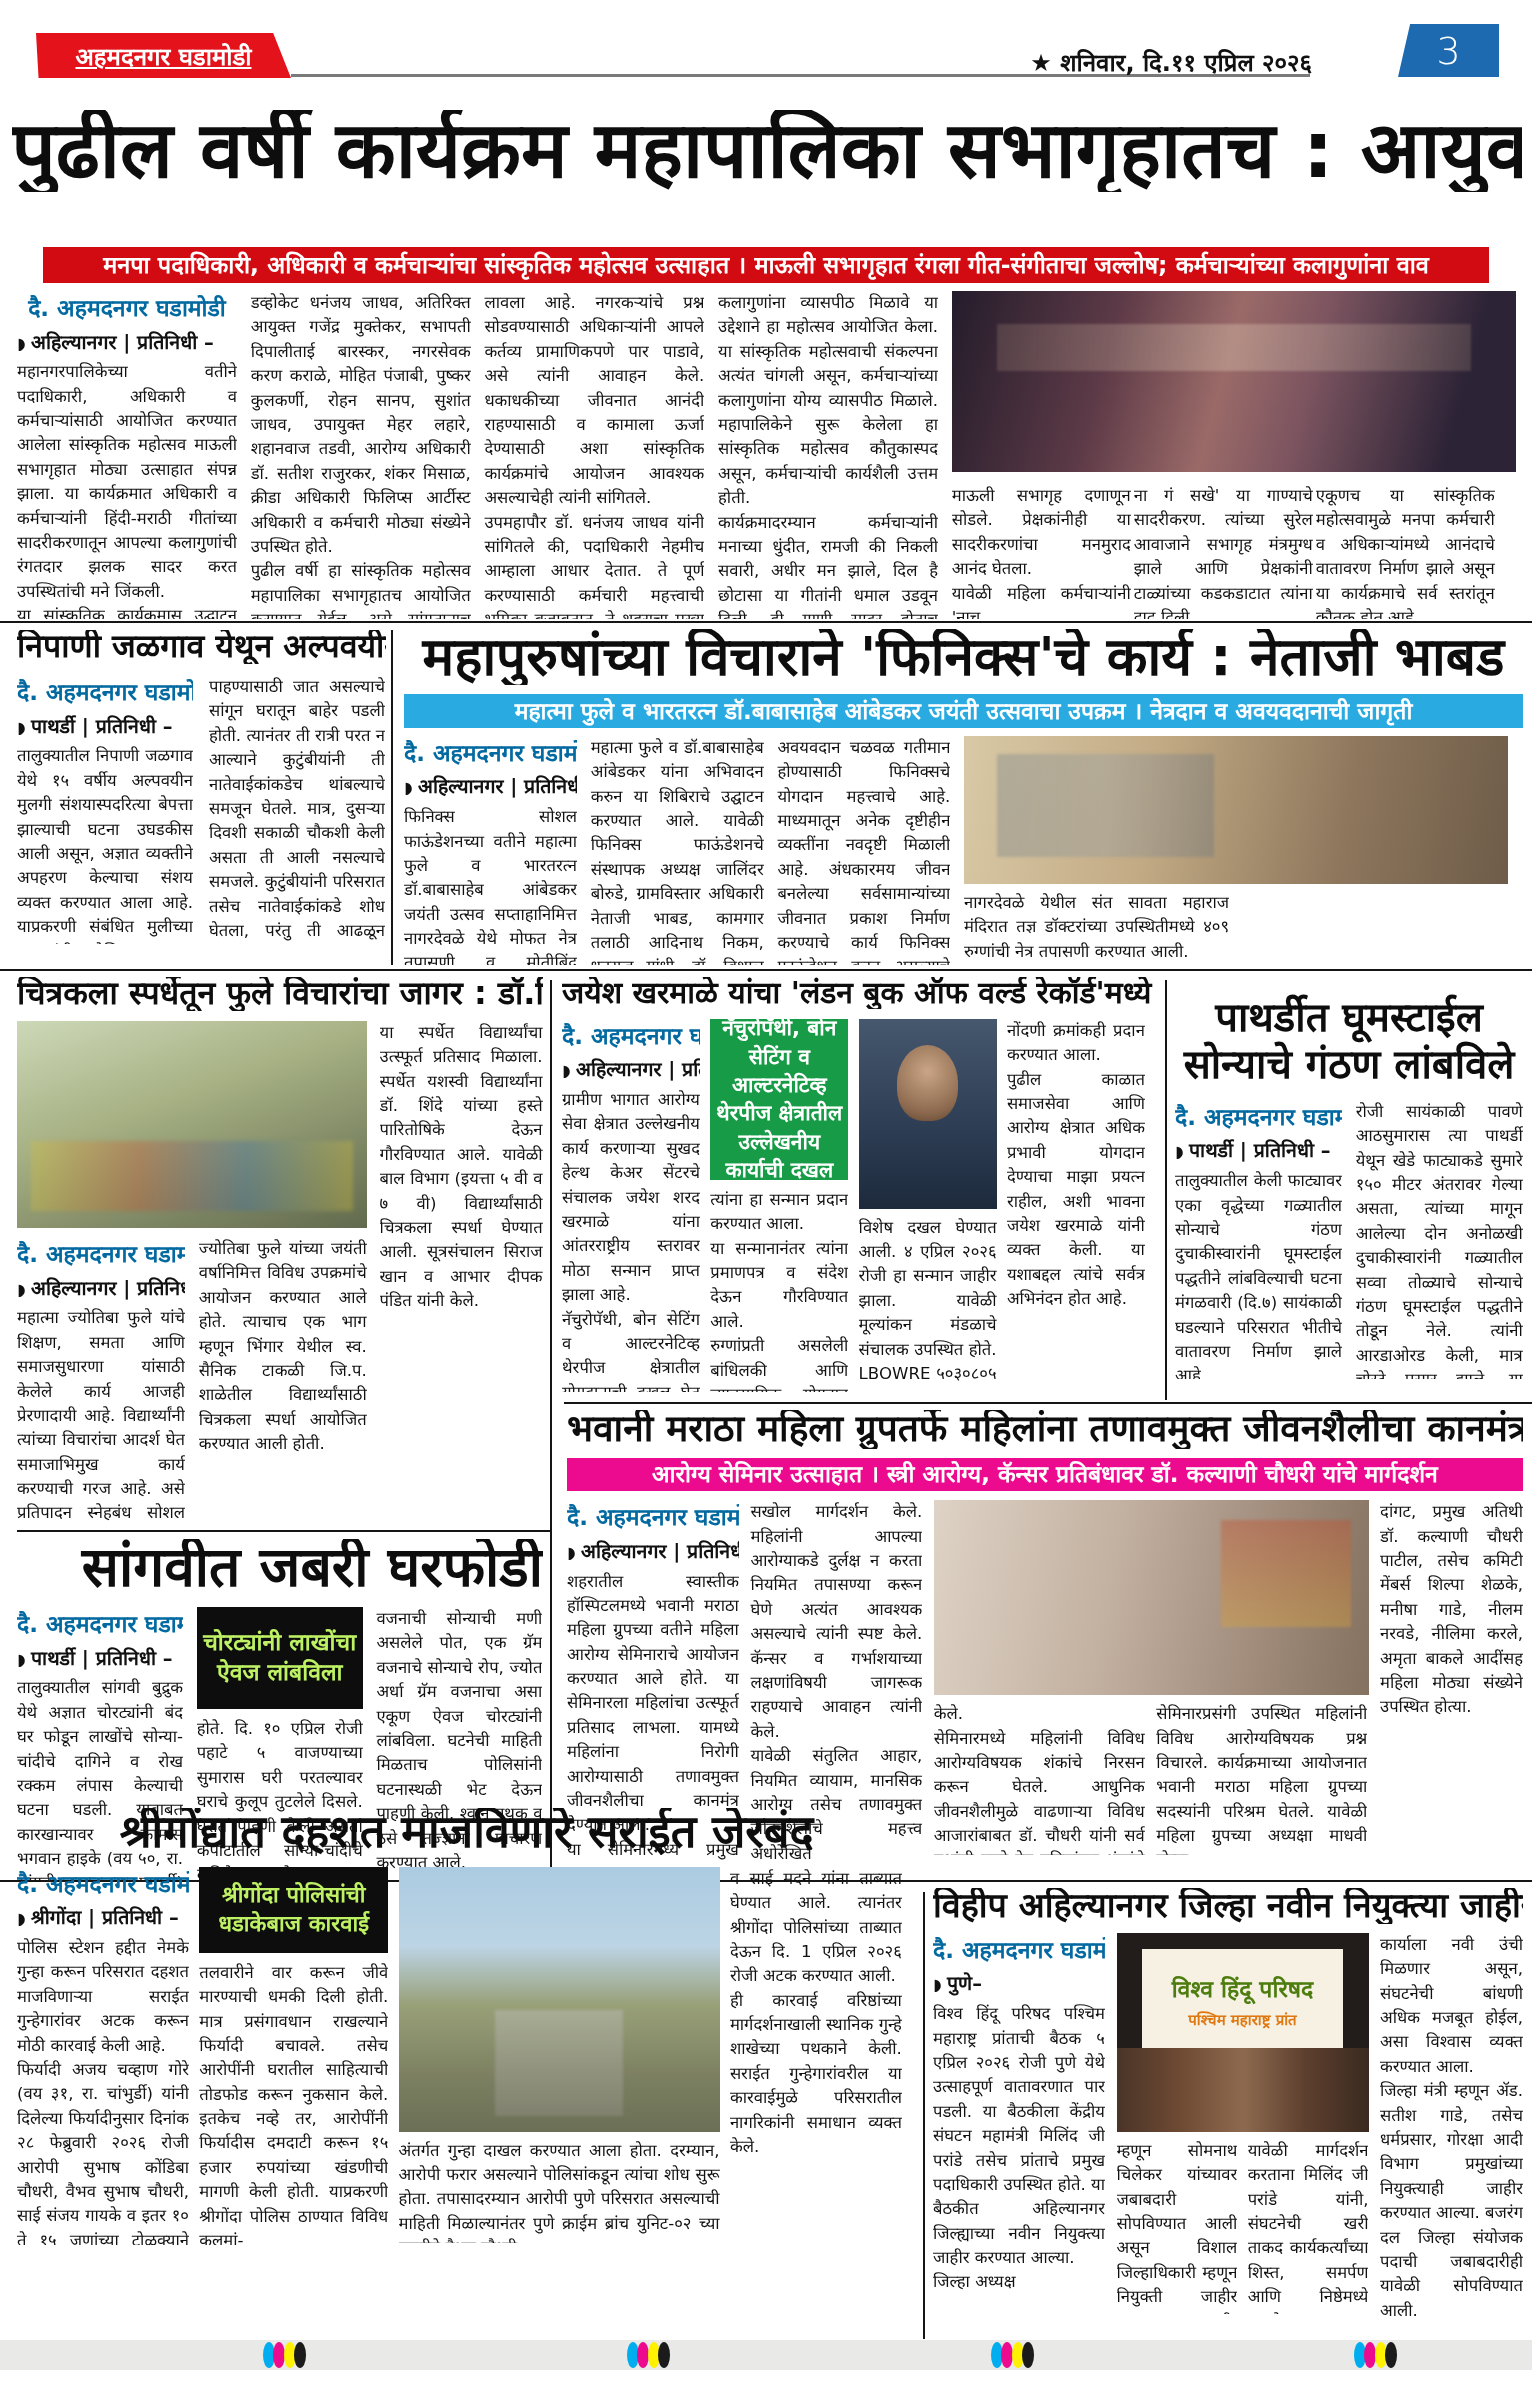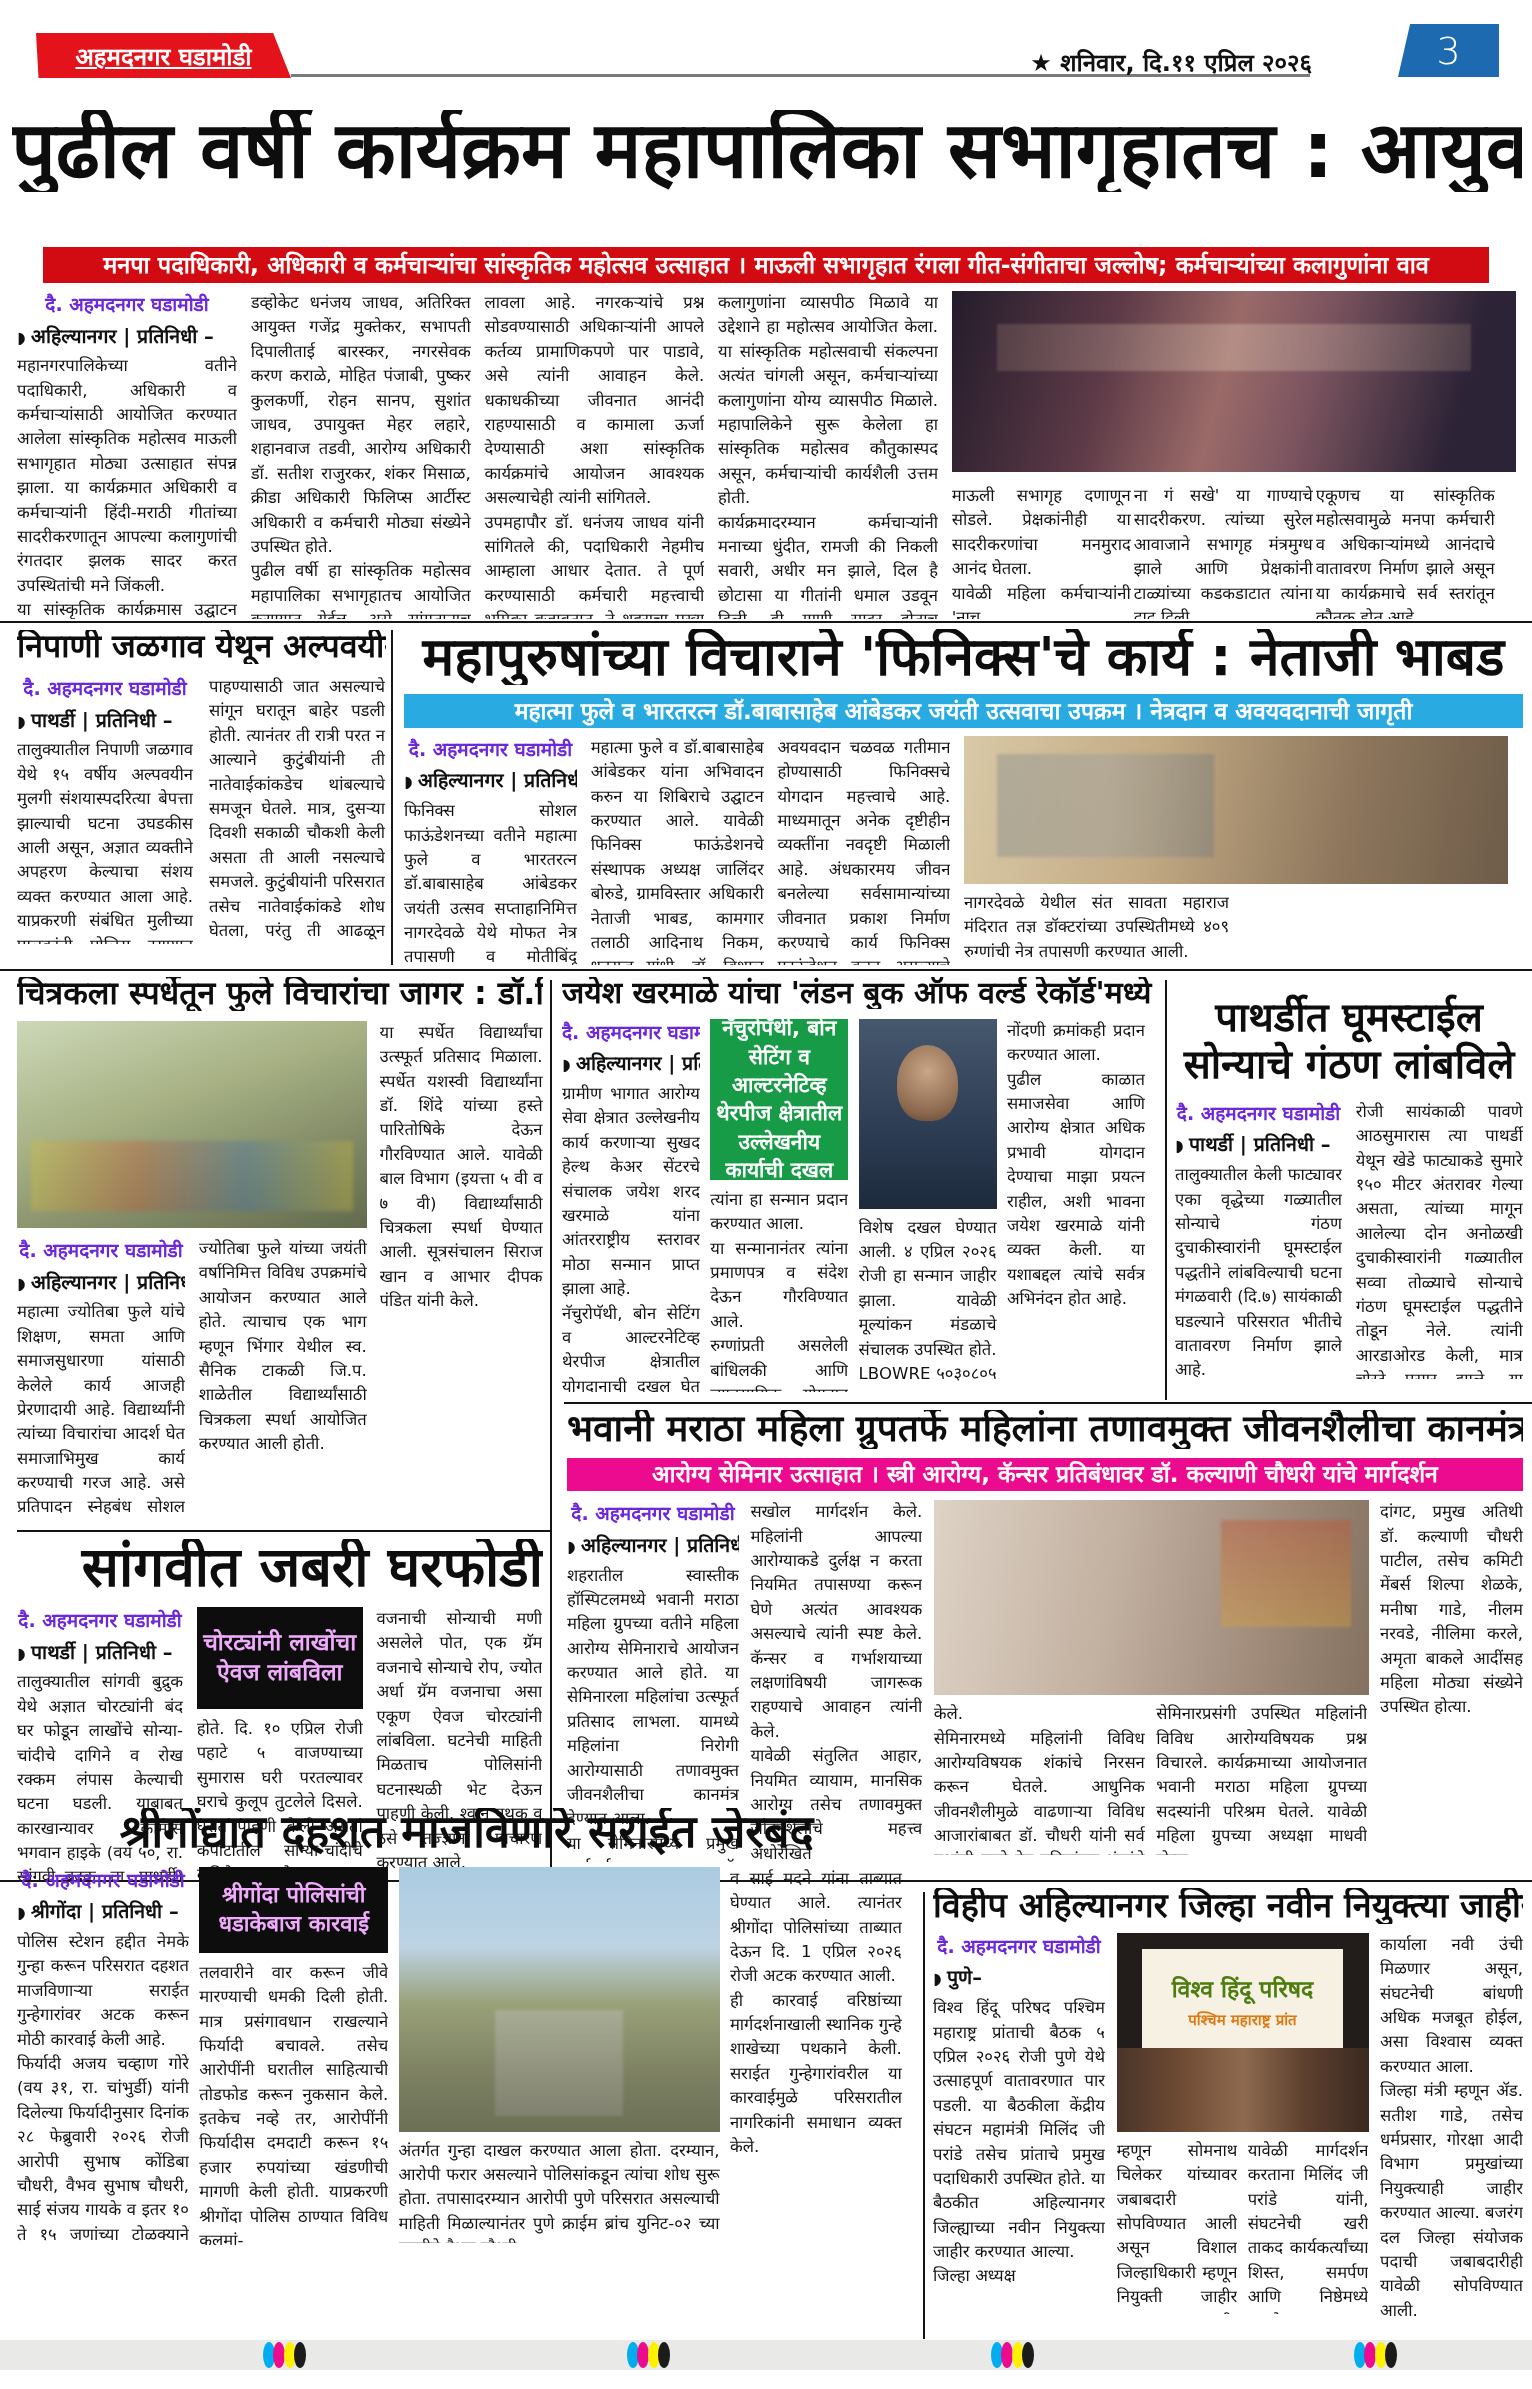--- a/index.html
+++ b/index.html
@@ -11,29 +11,29 @@
   .masthead span{color:#fff;font-weight:bold;font-size:24px;text-decoration:underline;white-space:nowrap;}
   .hrule{position:absolute;left:291px;top:74px;width:1019px;height:3.4px;background:#7a7a7a;}
   .date-wrap{position:absolute;left:802px;top:45px;width:510px;text-align:right;font-weight:bold;font-size:24px;white-space:nowrap;}
   .pagebox{position:absolute;left:1398px;top:24px;width:101px;height:53px;background:#1e6ab0;
            clip-path:polygon(12% 0,100% 0,100% 100%,0 100%);display:flex;align-items:center;justify-content:center;}
   .pagebox span{color:#fff;font-size:38px;font-weight:300;}
   
   .headline{font-weight:800;color:#0d0d0d;text-align:center;line-height:1.05;overflow:hidden;}
   .nowrap{white-space:nowrap;}
   .strip{color:#fff;font-weight:bold;text-align:center;overflow:hidden;white-space:nowrap;}
-  .agency{color:#6d28d9;font-weight:bold;text-align:center;font-size:19px;margin-bottom:4.6px;white-space:nowrap;overflow:hidden;}
+  .agency{color:#0369a1;font-weight:bold;text-align:center;font-size:23px;margin-bottom:4.6px;white-space:nowrap;overflow:hidden;}
   .dateline{font-weight:bold;font-size:19.5px;margin-bottom:5.7px;white-space:nowrap;overflow:hidden;}
   .bullet{font-size:16px;}
   .coltext{font-size:16.6px;line-height:1.47;text-align:justify;white-space:pre-line;}
   .col{overflow:hidden;}
   .hdiv{position:absolute;height:2.3px;background:#151515;}
   .vdiv{position:absolute;width:1.7px;background:#151515;}
   .photo{position:relative;overflow:hidden;}
-  .blackbox{background:#0d0d0d;color:#f0abfc;font-weight:bold;text-align:center;line-height:1.3;
+  .blackbox{background:#0d0d0d;color:#bef264;font-weight:bold;text-align:center;line-height:1.3;
             display:flex;align-items:center;justify-content:center;padding:5.7px 4.6px;box-sizing:border-box;}
   .greenbox{background:#179b47;color:#fff;font-weight:bold;text-align:center;line-height:1.35;
             display:flex;align-items:center;justify-content:center;padding:6.9px 5.7px;box-sizing:border-box;}
   
   .a1-headline{position:absolute;left:11.5px;top:110px;width:1510px;font-size:78px;}
   .a1-strip{position:absolute;left:43px;top:247px;width:1446px;height:36px;background:#d20a11;font-size:23.5px;line-height:36px;}
   .a1-body{position:absolute;left:17px;top:291px;width:1500px;height:328px;display:flex;gap:13.7px;}
   .a1-body .col{width:220px;height:328px;}
   .a1-right{width:564px;display:flex;flex-direction:column;}
   .a1-photo{height:184px;background:linear-gradient(105deg,#241c2b 0%,#5d3a47 28%,#9a6a68 48%,#7d5560 62%,#2c2336 88%);}

